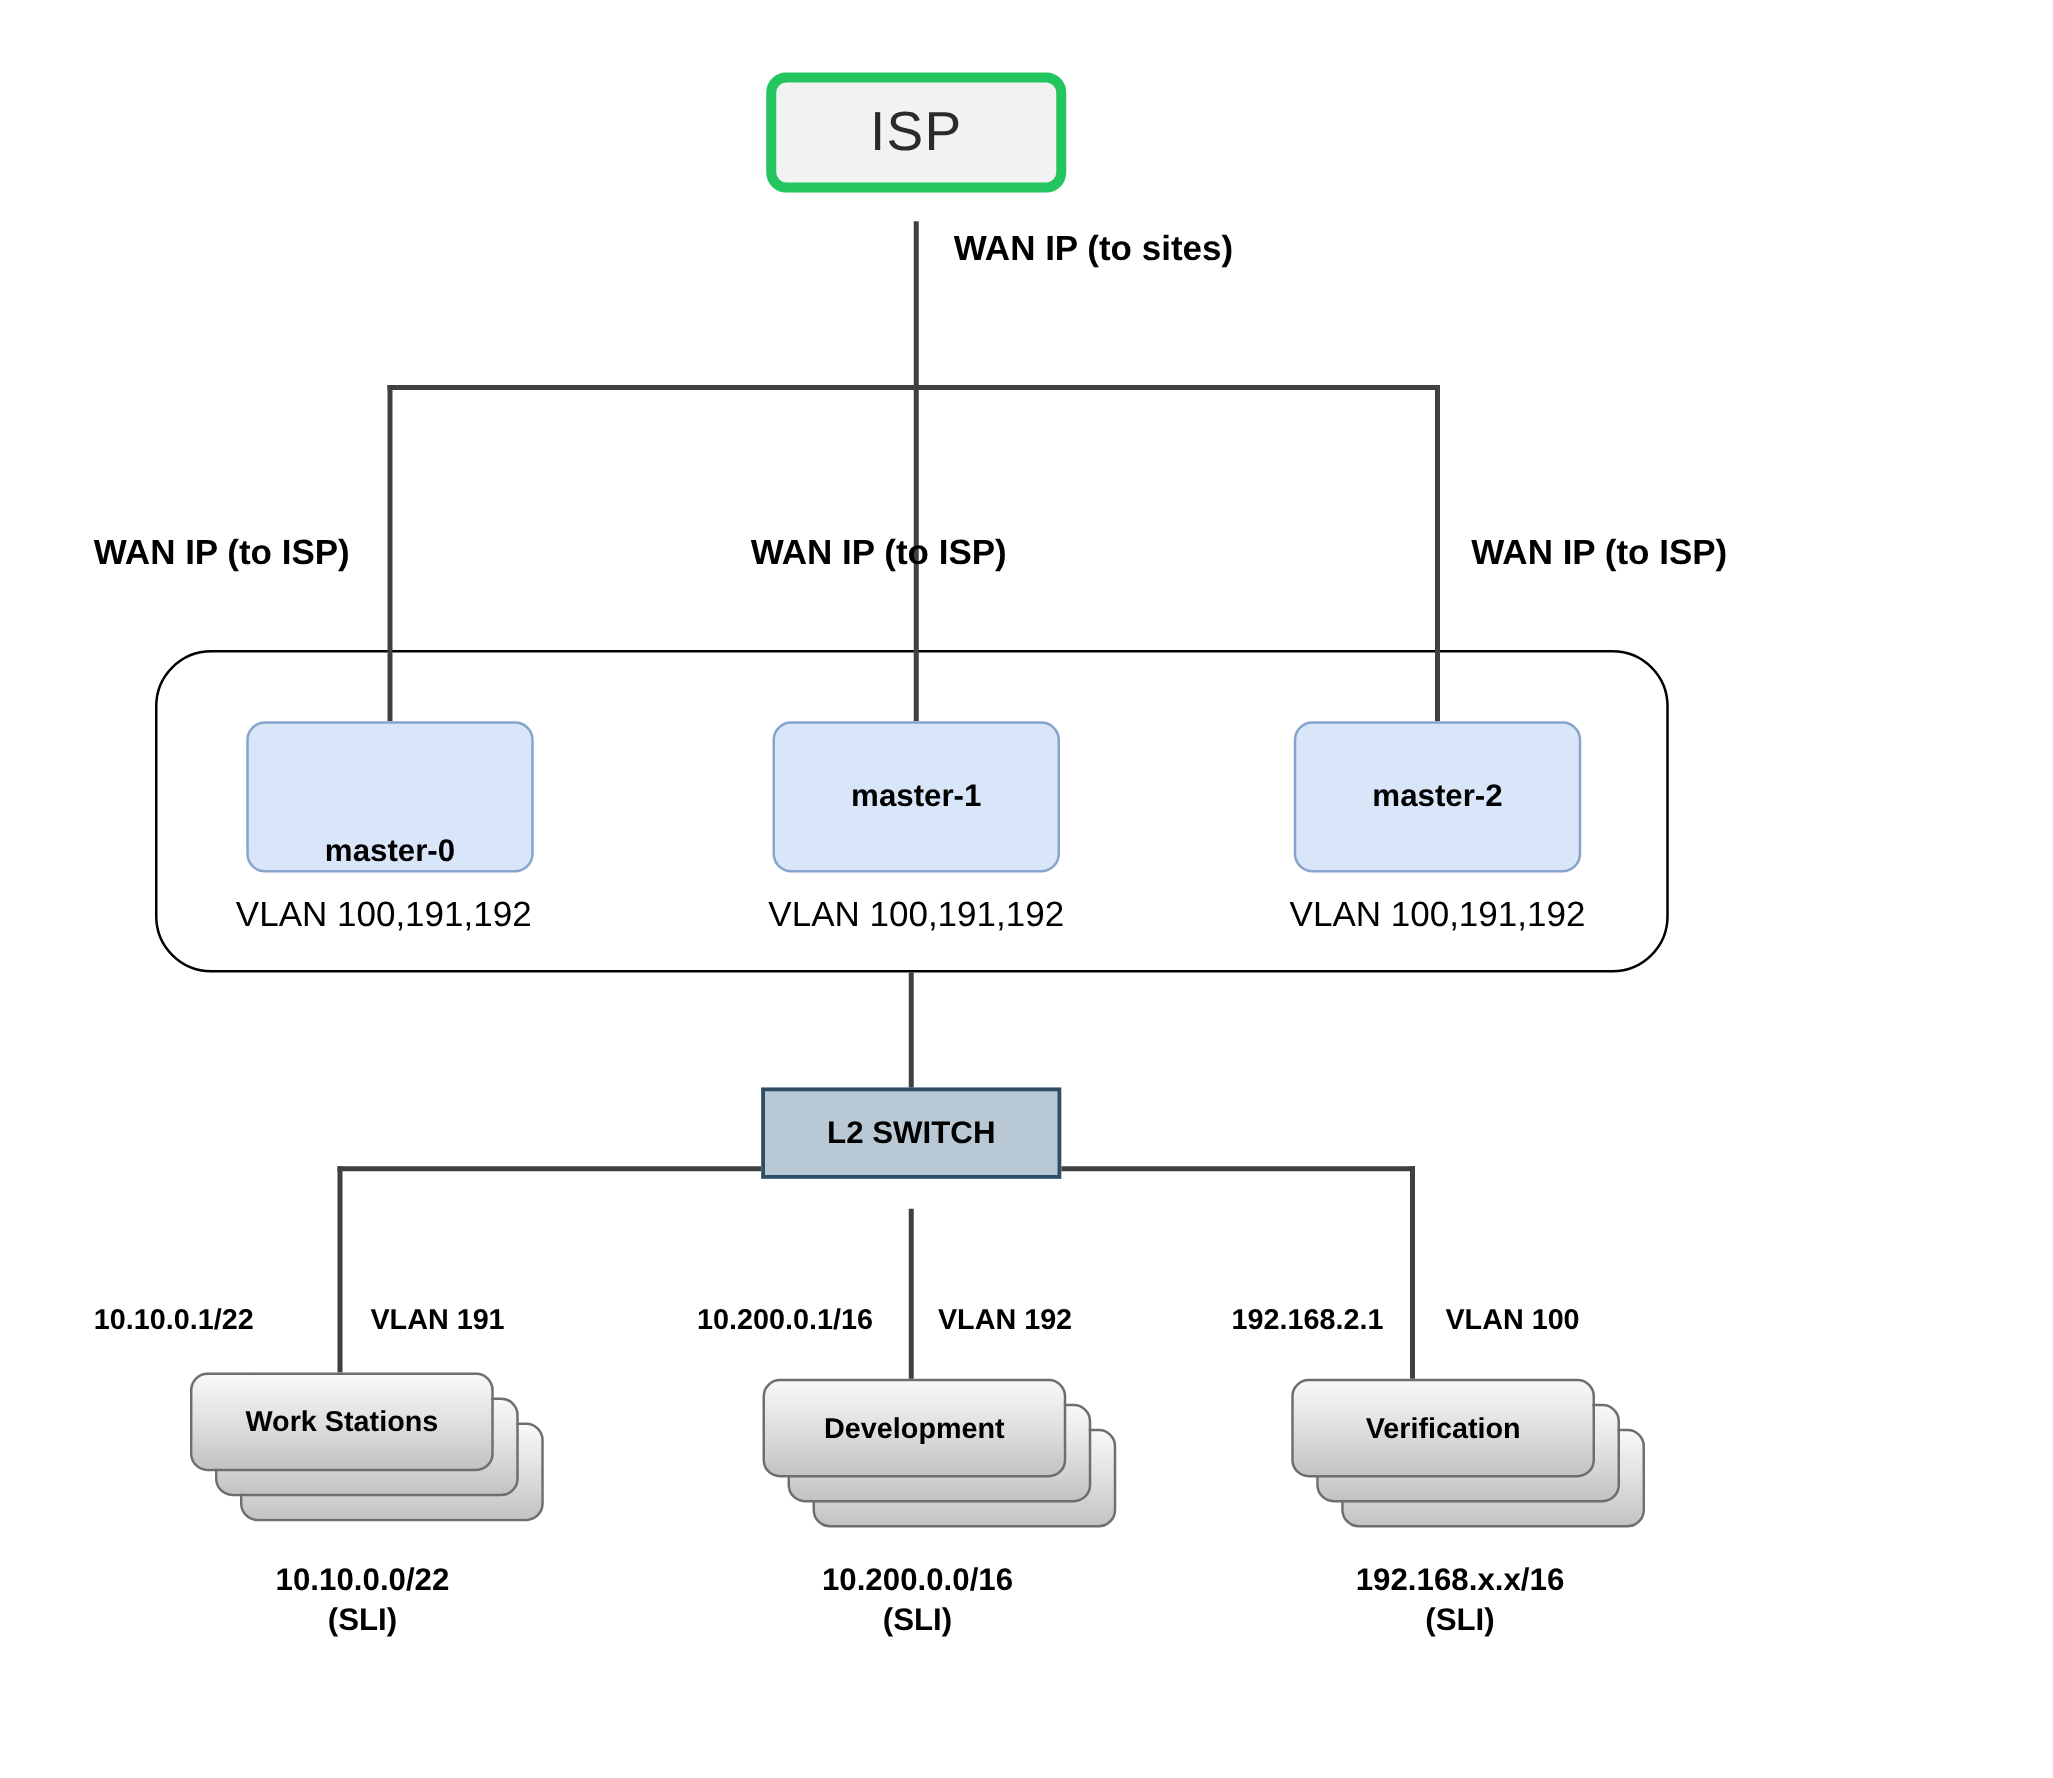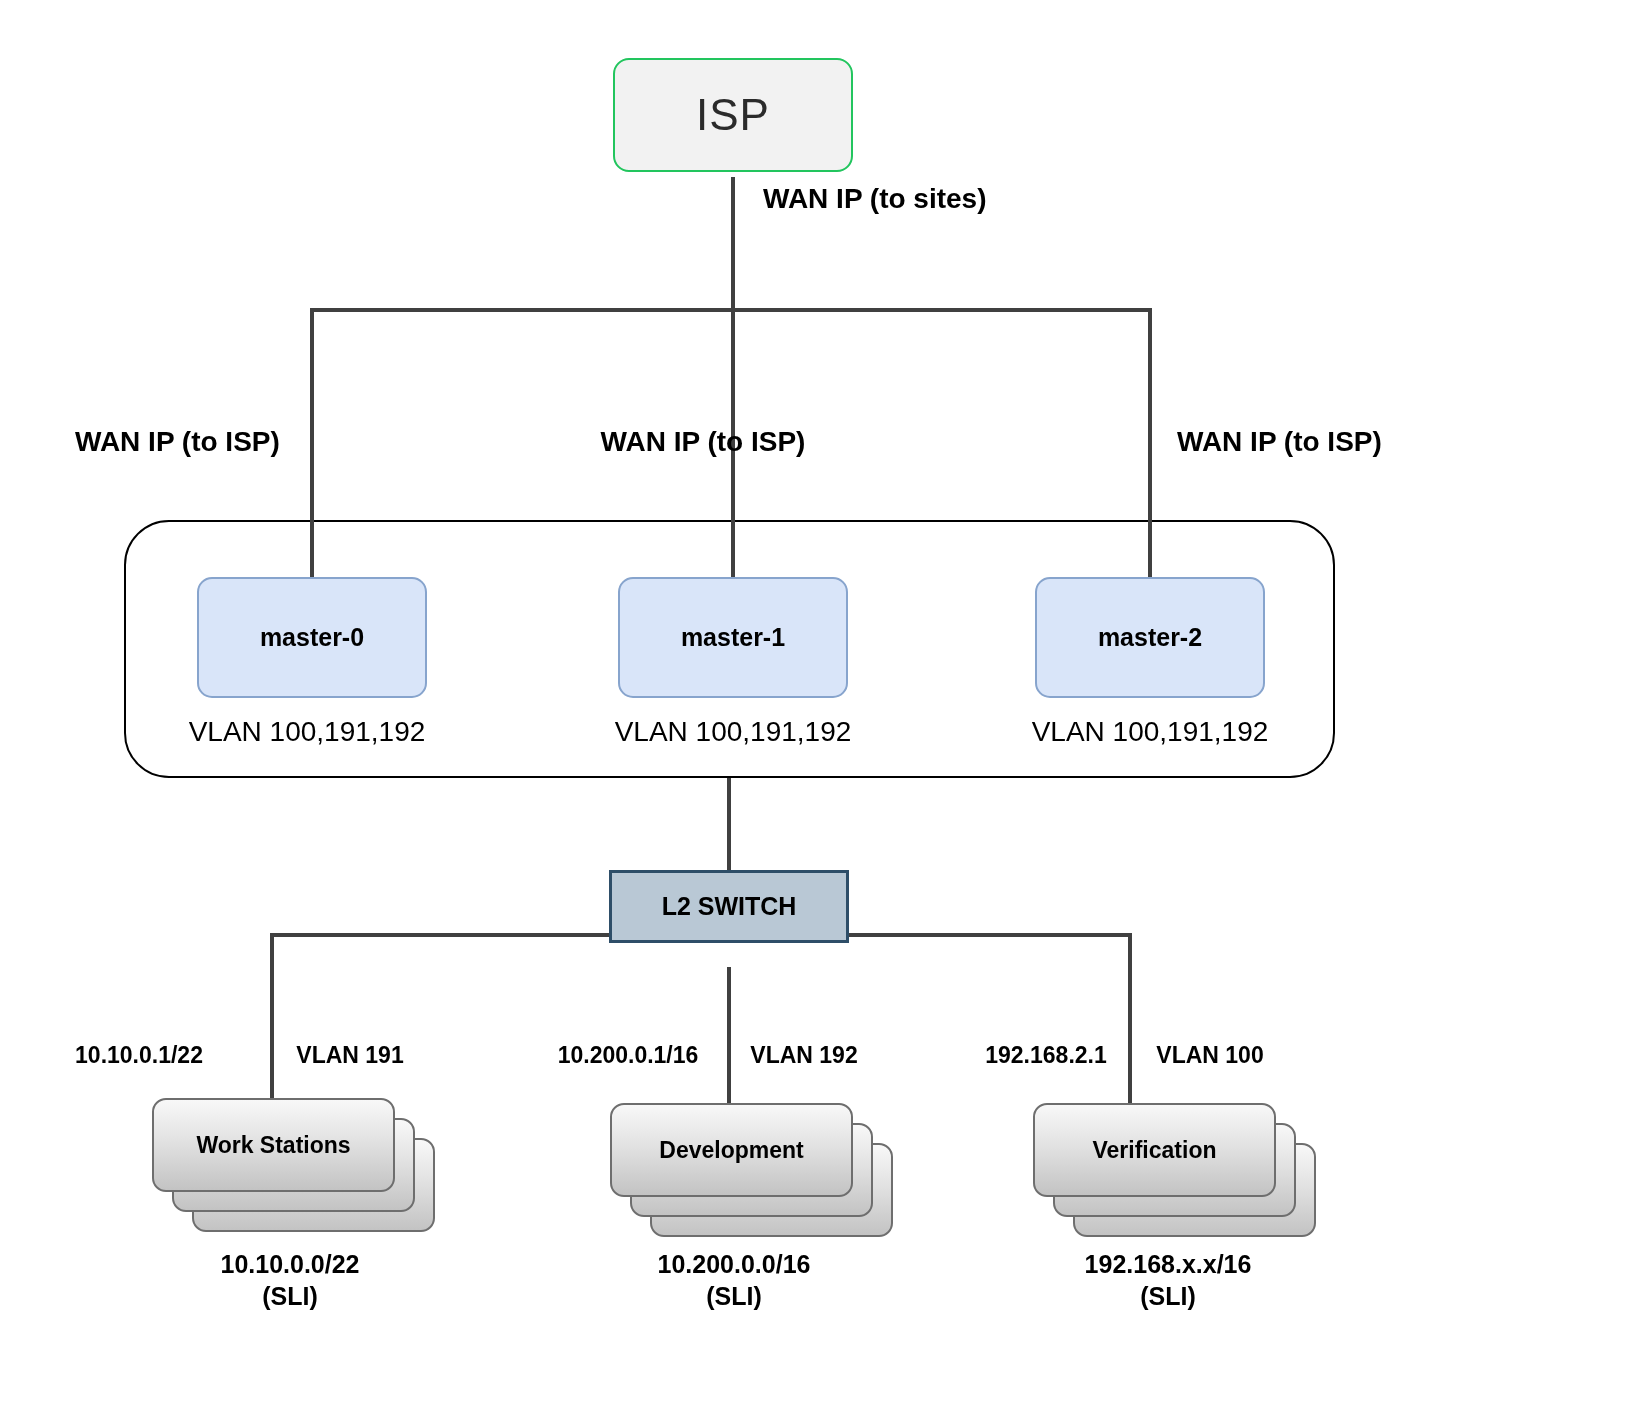--- a/index.html
+++ b/index.html
@@ -17,56 +17,56 @@
   .line.v{width:4px;}
 
   
   .node{
     position:absolute;
     display:flex;align-items:center;justify-content:center;
     box-sizing:border-box;
     text-align:center;
   }
   .isp-box{
-    left:613px;top:58px;width:240px;height:114px;
+    left:613px;top:58px;width:240px;height:96px;
     background:#f2f2f2;
-    border:2px solid #22c55e;
+    border:8px solid #22c55e;
     border-radius:16px;
     font-size:44px;font-weight:400;color:#2b2b2b;
     letter-spacing:1px;
   }
   .masters-container{
     position:absolute;
     left:124px;top:520px;width:1211px;height:258px;
     box-sizing:border-box;
     background:#ffffff;
     border:2px solid #000000;
     border-radius:45px;
   }
   .master-box{
     width:230px;height:121px;top:577px;
     background:#d9e5f9;
     border:2px solid #87a4cd;
     border-radius:15px;
     font-size:25px;font-weight:700;
   }
-  .master-0{left:197px;}
+  .master-0{left:197px;align-items:flex-end;}
   .master-1{left:618px;}
   .master-2{left:1035px;}
   .switch-box{
     left:609px;top:870px;width:240px;height:73px;
     background:#b9c8d5;
     border:3px solid #2e4e68;
     font-size:25px;font-weight:700;
   }
 
   
   .card{
     position:absolute;
-    width:243px;height:94px;
+    width:243px;height:79px;
     box-sizing:border-box;
     background:linear-gradient(to bottom,#f8f8f8 0%,#e2e2e2 45%,#c3c3c3 100%);
     border:2px solid #6e6e6e;
     border-radius:14px;
     display:flex;align-items:center;justify-content:center;
     font-size:23px;font-weight:700;
   }
 
   
   .lbl{position:absolute;white-space:nowrap;}

